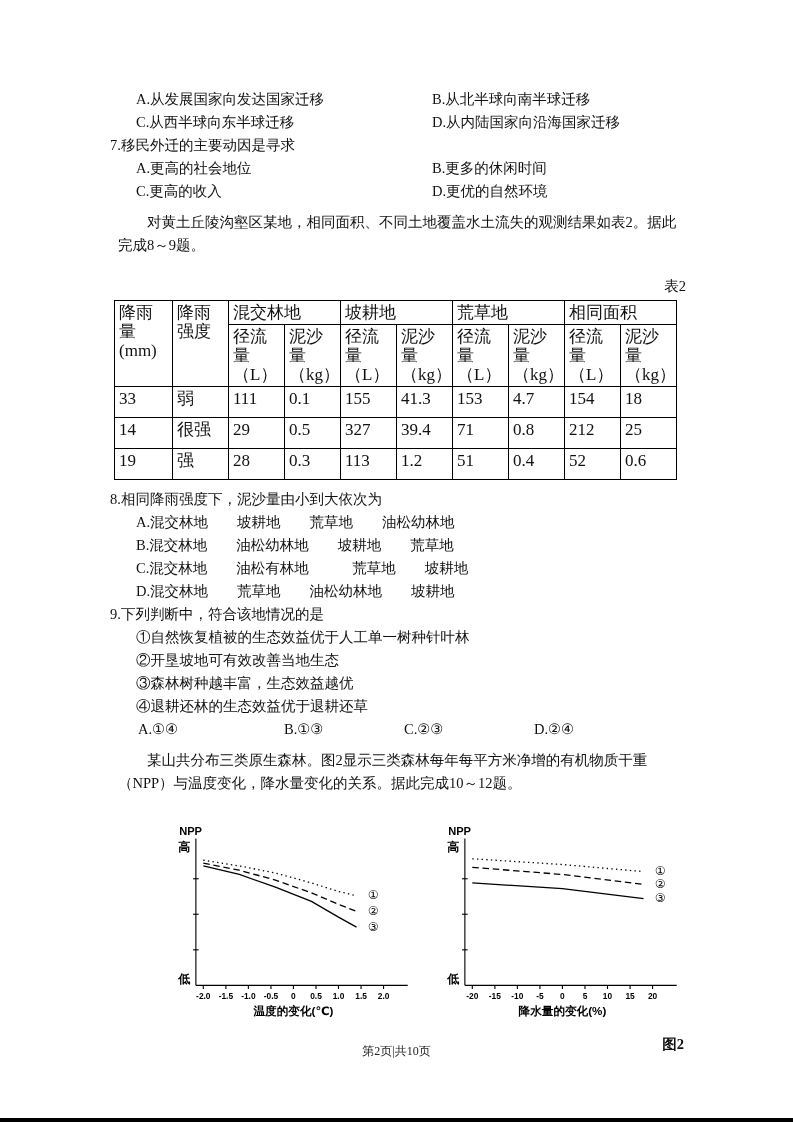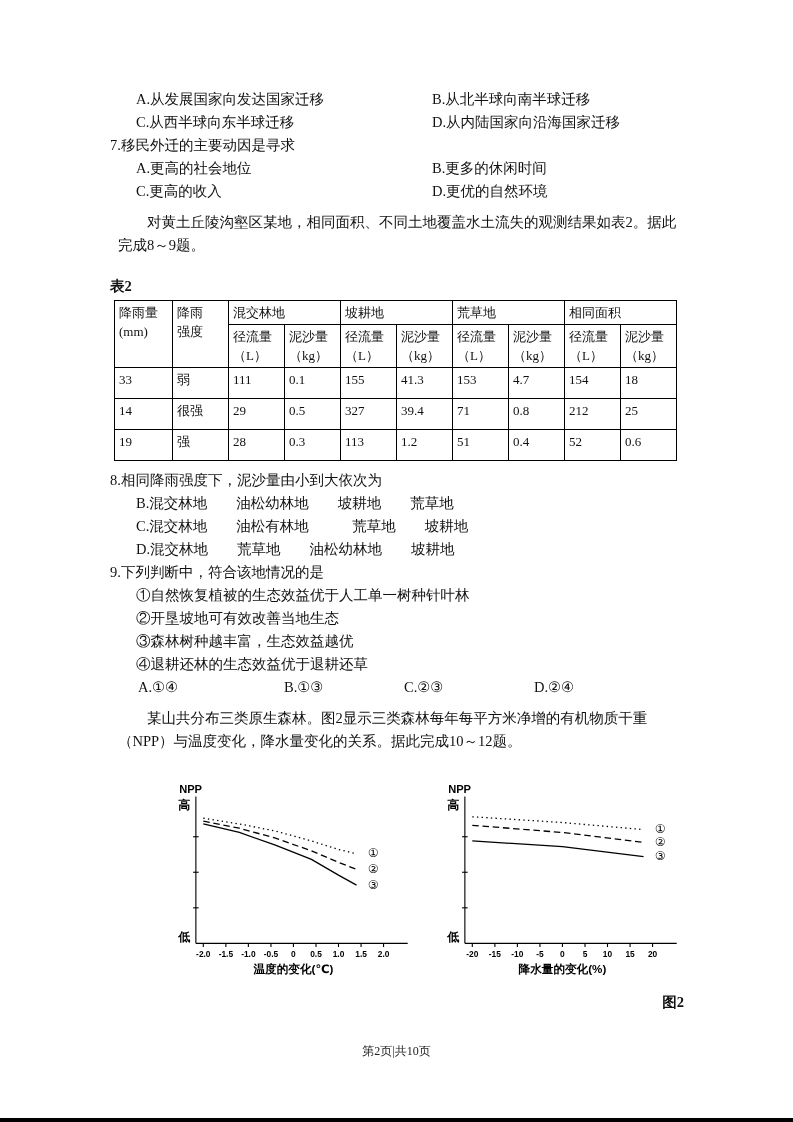--- a/index.html
+++ b/index.html
@@ -4,22 +4,22 @@
 <style>
   html,body{margin:0;padding:0;background:#e8e8e8}
   .page{width:793px;height:1122px;background:#fff;position:relative;
         font-family:"Liberation Serif","DejaVu Serif",serif;color:#111;overflow:hidden;margin:0 auto}
   .page::after{content:"";position:absolute;left:0;right:0;bottom:0;height:4px;background:#000}
   .content{position:absolute;top:88px;left:110px;width:576px;font-size:14.5px;line-height:23px}
   .stem{margin:0}
   .opt-row{display:flex;padding-left:26px}
   .opt-a{width:296px;flex:none}
   .indent2{text-indent:2em;margin:8px}
-  .table-title{text-align:left;font-weight:bold;margin-top:18px}
-  table.rain{border-collapse:collapse;margin:2px 0 8px 4px;table-layout:fixed;width:562px;font-size:13px;line-height:19px}
+  .table-title{text-align:right;font-weight:normal;margin-top:18px}
+  table.rain{border-collapse:collapse;margin:2px 0 8px 4px;table-layout:fixed;width:562px;font-size:17px;line-height:19px}
   table.rain th,table.rain td{border:1px solid #000;padding:2px 4px;font-weight:normal;text-align:left;vertical-align:top;overflow:hidden}
   table.rain td{height:26px}
   .pre{white-space:pre-line}
   .q-opt,.q-stmt{padding-left:26px}
   .ans-row{display:flex;padding-left:28px}
   .ans-row span:nth-child(1){width:146px}
   .ans-row span:nth-child(2){width:120px}
   .ans-row span:nth-child(3){width:130px}
   .figures{display:flex;gap:20px;margin:20px 0 0 58px}
   .fig-caption{text-align:right;font-weight:bold;width:574px;margin-top:0}
@@ -131,20 +131,21 @@
             <td>1.2</td>
             <td>51</td>
             <td>0.4</td>
             <td>52</td>
             <td>0.6</td>
           </tr>
         </tbody>
     </table>
 
     <p class="stem">8.相同降雨强度下，泥沙量由小到大依次为</p>
+    <div class="q-opt">A.混交林地　　坡耕地　　荒草地　　油松幼林地</div>
     <div class="q-opt">B.混交林地　　油松幼林地　　坡耕地　　荒草地</div>
     <div class="q-opt">C.混交林地　　油松有林地　　　荒草地　　坡耕地</div>
     <div class="q-opt">D.混交林地　　荒草地　　油松幼林地　　坡耕地</div>
 
     <p class="stem">9.下列判断中，符合该地情况的是</p>
     <div class="q-stmt">①自然恢复植被的生态效益优于人工单一树种针叶林</div>
     <div class="q-stmt">②开垦坡地可有效改善当地生态</div>
     <div class="q-stmt">③森林树种越丰富，生态效益越优</div>
     <div class="q-stmt">④退耕还林的生态效益优于退耕还草</div>
     <div class="ans-row">

